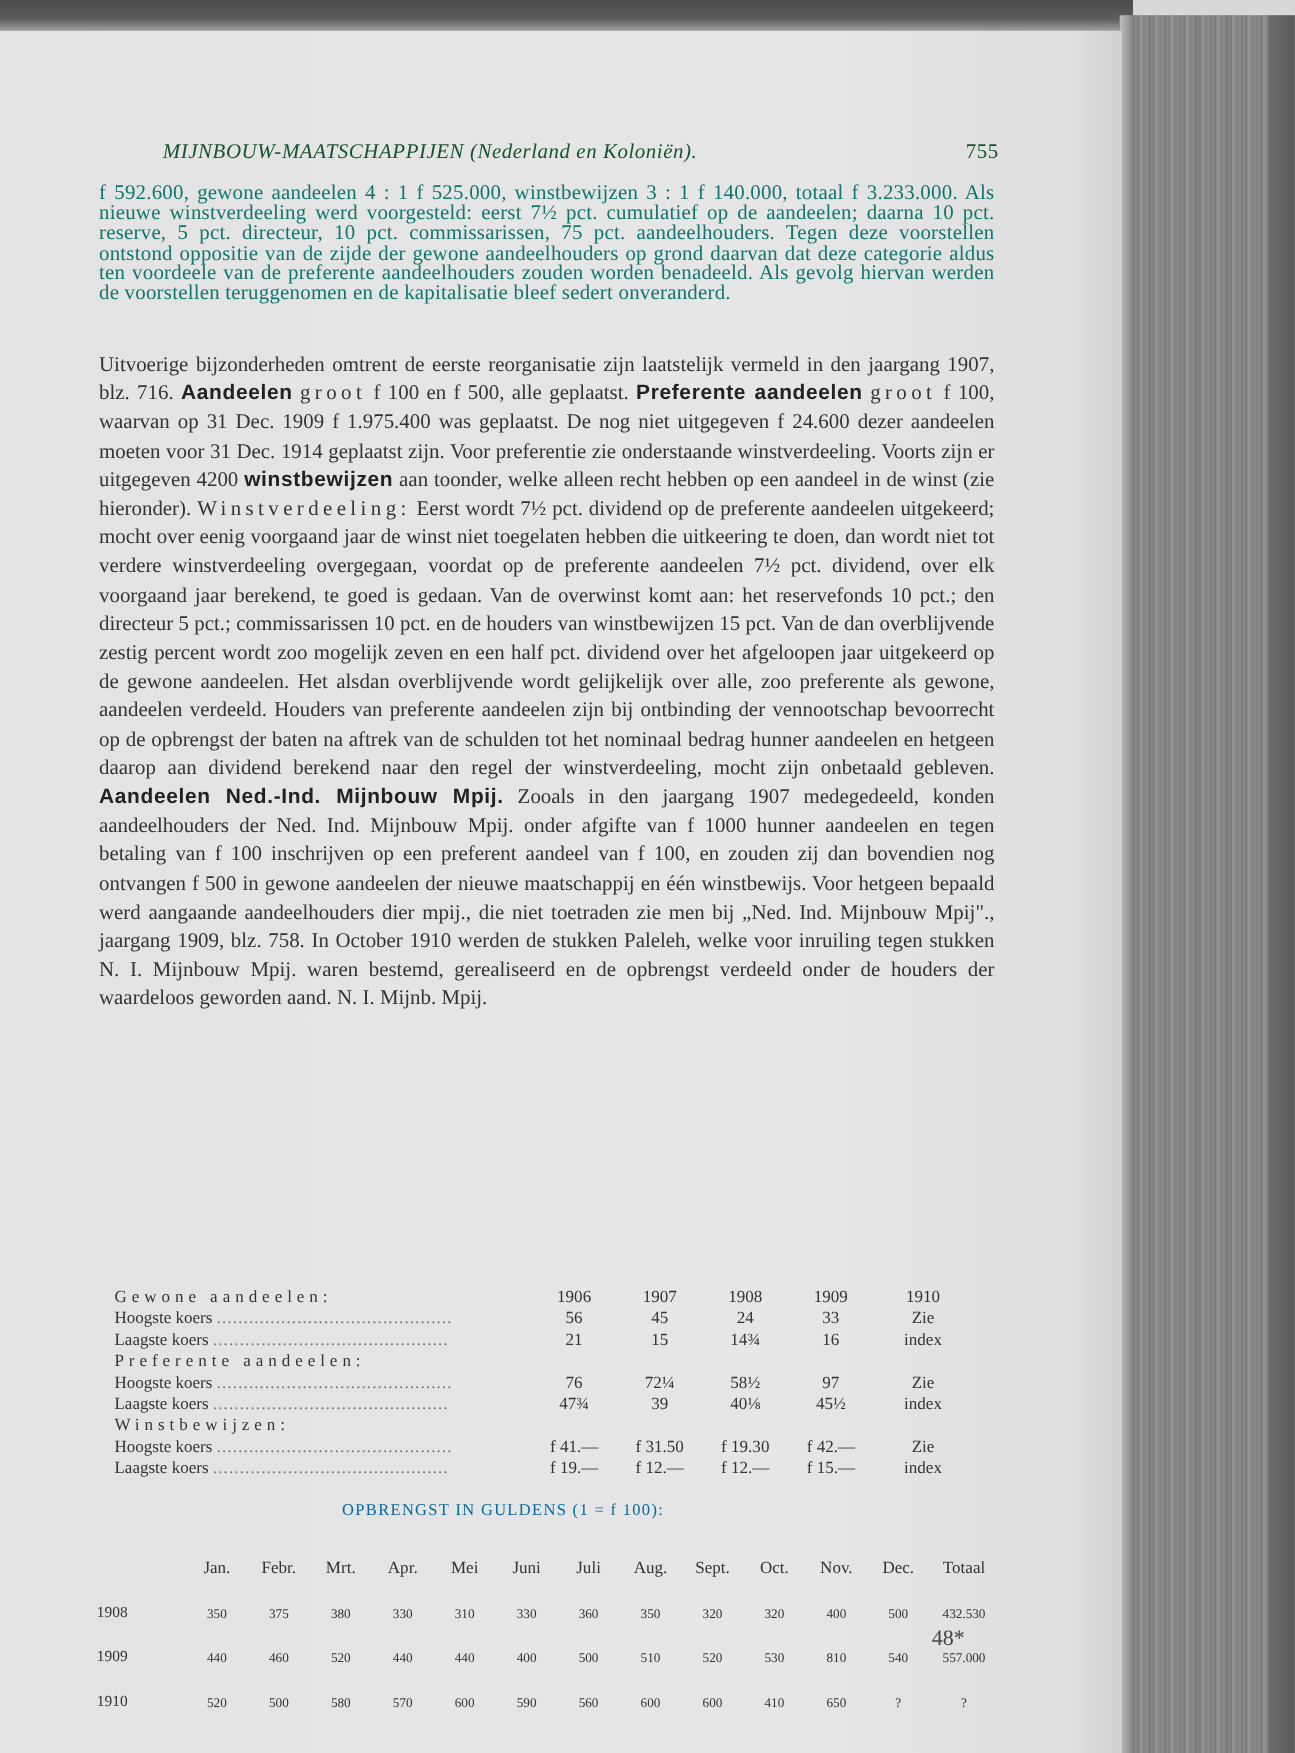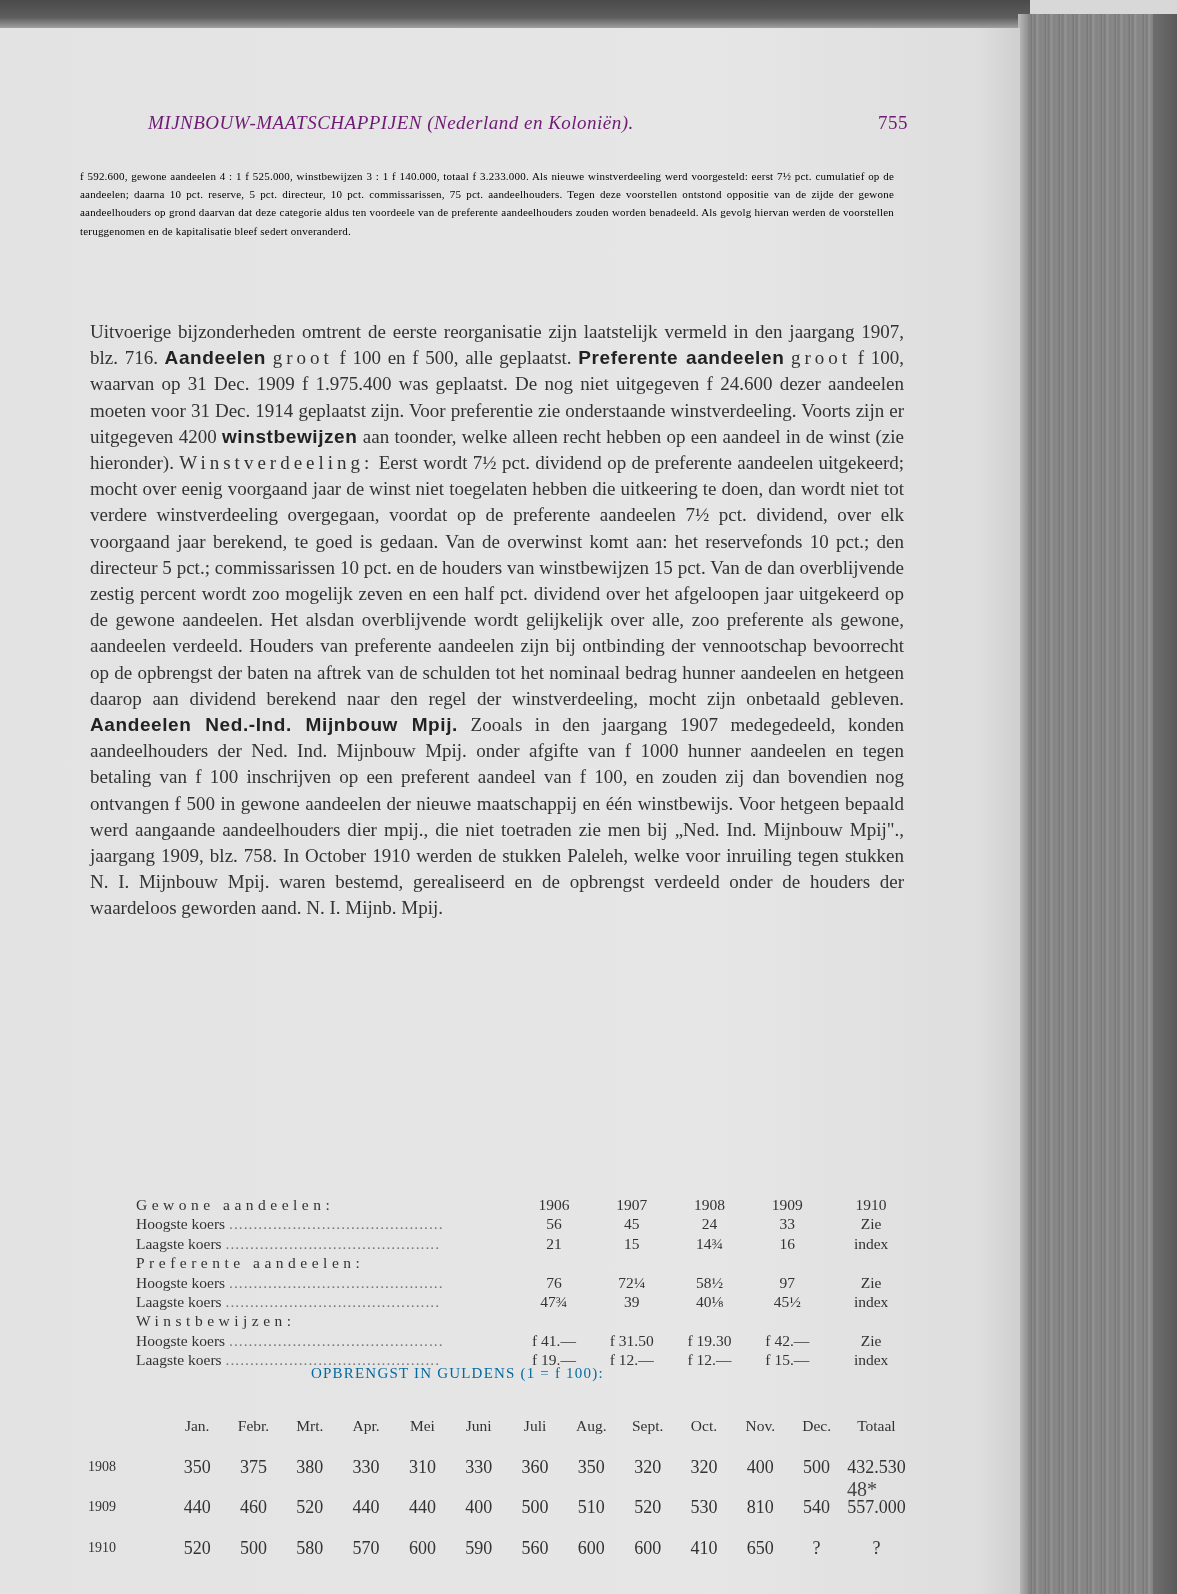--- a/index.html
+++ b/index.html
@@ -25,58 +25,58 @@
   }
   .page-edges::before {
     content: ""; position: absolute; left: 0; top: 0; width: 10px; height: 100%;
     background: linear-gradient(to right, #bdbdbd, #8f8f8f);
   }
   .page-edges::after {
     content: ""; position: absolute; right: 0; top: 0; width: 24px; height: 100%;
     background: linear-gradient(to right, #6e6e6e, #5a5a5a);
   }
   .running-head {
-    position: absolute; left: 148px; top: 112px; width: 760px;
-    font-style: italic; font-size: 19px; letter-spacing: 0.5px; color: #701a75;
+    position: absolute; left: 148px; top: 128px; width: 760px;
+    font-style: italic; font-size: 19px; letter-spacing: 0.5px; color: #14532d;
   }
   .running-head .pgno { position: absolute; right: 0; top: 0; font-style: normal; }
   .small-para {
-    position: absolute; left: 80px; top: 167px; width: 814px;
-    font-size: 11px; line-height: 18.2px; text-align: justify; color: #000000;
+    position: absolute; left: 90px; top: 167px; width: 814px;
+    font-size: 19px; line-height: 18.2px; text-align: justify; color: #0f766e;
     letter-spacing: 0.2px;
   }
   .main-para {
     position: absolute; left: 90px; top: 319px; width: 814px;
     font-size: 19px; line-height: 26.2px; text-align: justify; color: #333;
   }
   .bold-sans {
     font-family: "Liberation Sans", "DejaVu Sans", sans-serif;
     font-weight: bold; font-size: 19px; color: #222; letter-spacing: 0.6px;
   }
   .spaced { letter-spacing: 4px; }
   .koers {
-    position: absolute; left: 136px; top: 1170px; width: 780px;
-    font-size: 15.5px; line-height: 19.4px; color: #333; margin-top: 25px;
+    position: absolute; left: 104px; top: 1170px; width: 780px;
+    font-size: 15.5px; line-height: 19.4px; color: #333;
   }
   .koers .row { display: flex; height: 19.4px; }
   .koers .label { width: 380px; white-space: nowrap; overflow: hidden; }
   .koers .label .dots { color: #777; letter-spacing: 1px; }
   .koers .v { width: 78px; text-align: center; }
   .koers .v.last { width: 90px; }
   .koers .section { letter-spacing: 4.5px; }
   .opb-title {
     position: absolute; left: 311px; top: 1365px; font-size: 15px; letter-spacing: 1.2px; color: #0369a1;
   }
   .opb {
     position: absolute; left: 88px; top: 1396px; width: 820px;
     font-size: 15px; line-height: 20px; color: #333;
   }
   .opb .row { display: flex; height: 20.5px; margin-top: 20px; }
   .opb .yr { width: 82px; font-size: 14px; }
-  .opb .c { width: 57px; text-align: center; font-size: 18px; }
+  .opb .c { width: 57px; text-align: center; font-size: 12px; }
   .opb .c.tot { width: 64px; }
   .opb .hdr .c { font-size: 15.5px; }
   .sig {
     position: absolute; left: 847px; top: 1478px; font-size: 20px; color: #444;
   }
 </style>
 </head>
 <body>
 
 <div class="top-shadow"></div>

